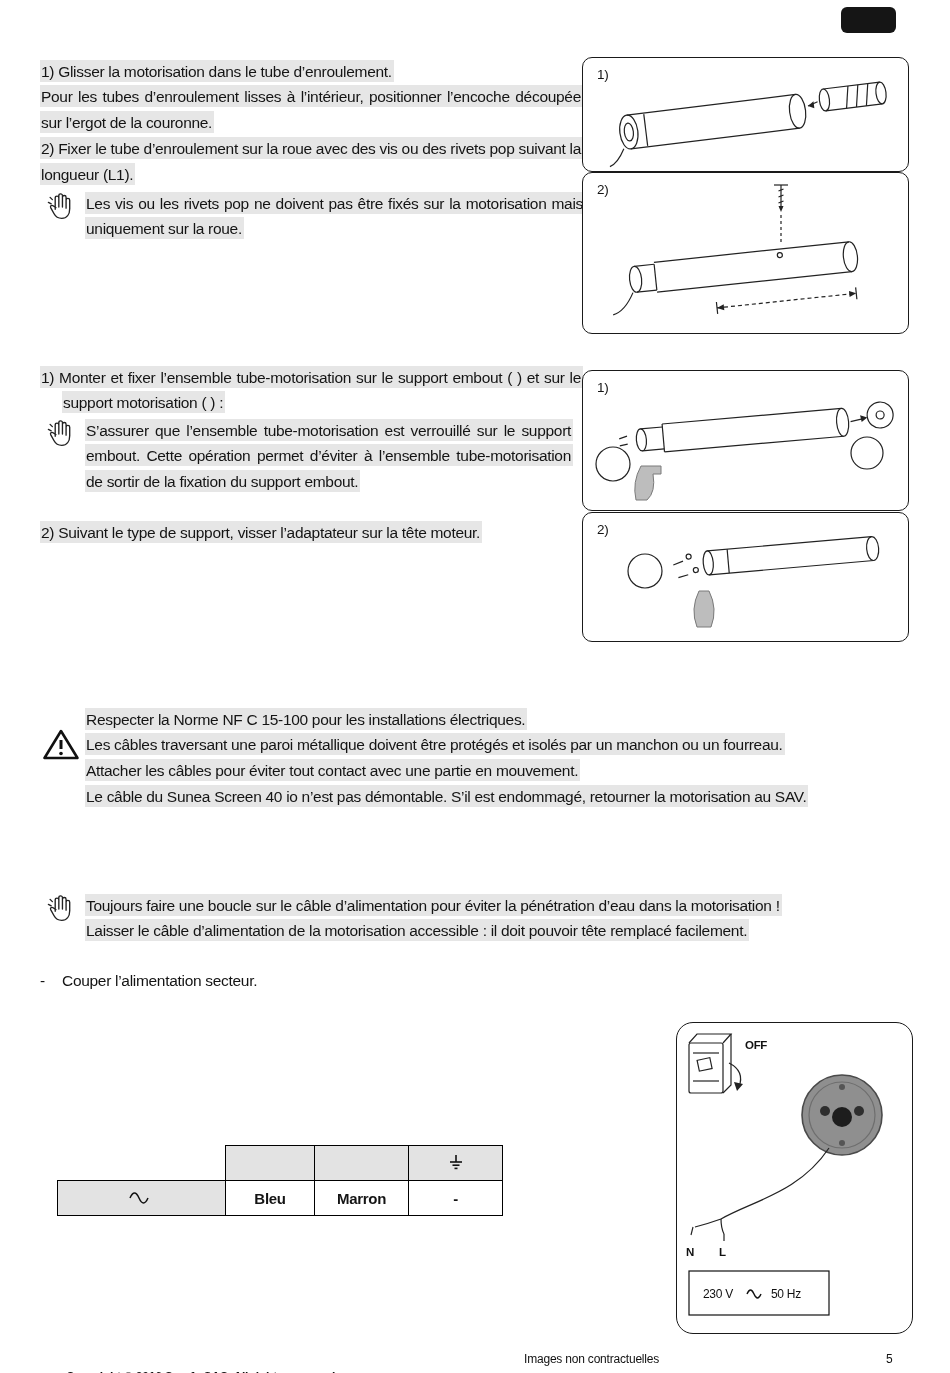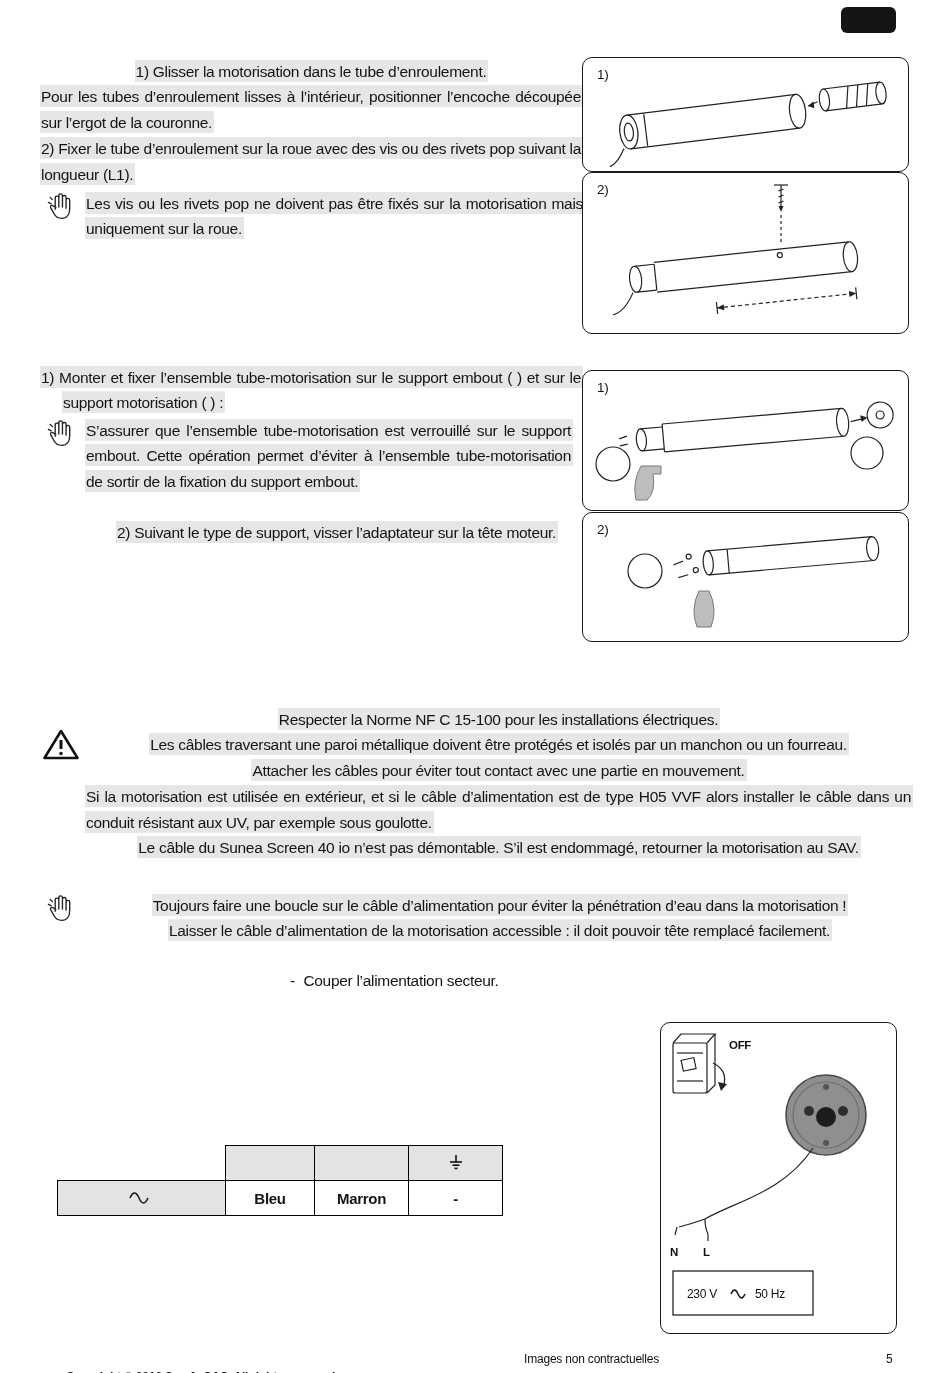--- a/index.html
+++ b/index.html
@@ -1,19 +1,19 @@
 <!DOCTYPE html>
 <html><head>
 <meta charset="utf-8">
 <style>
   html,body{margin:0;padding:0;background:#fff;}
   .page{position:relative;width:950px;height:1373px;background:#ffffff;
         font-family:"Liberation Sans",sans-serif;color:#141414;overflow:hidden;
         letter-spacing:-0.3px;}
-  p{margin:0;text-align:center;}
+  p{margin:0;}
   .txt{font-size:15.5px;line-height:25.8px;}
   .jt{text-align:justify;text-align-last:left;}
   .hl{background:#e6e6e6;padding:2.5px 2px 2.5px 1px;
       -webkit-box-decoration-break:clone;box-decoration-break:clone;}
   .abs{position:absolute;}
   .lang-tab{position:absolute;left:841px;top:7px;width:55px;height:26px;
             background:#151515;border-radius:6px;}
   .note{position:absolute;}
   .note .hand{position:absolute;left:5px;top:0px;width:34px;height:34px;}
   .note .body{margin-left:45px;}
@@ -183,21 +183,20 @@
     <svg width="38" height="34" viewBox="0 0 38 34">
       <path d="M19 3 L35.5 30 H2.5 Z" fill="none" stroke="#111" stroke-width="2.6" stroke-linejoin="round"></path>
       <line x1="19" y1="12" x2="19" y2="21" stroke="#111" stroke-width="3"></line>
       <circle cx="19" cy="25.5" r="1.8" fill="#111"></circle>
     </svg>
   </span>
   <div class="abs txt" style="left:85px;top:706px;width:828px;">
     <p><span class="hl">Respecter la Norme NF C 15-100 pour les installations électriques.</span></p>
     <p><span class="hl">Les câbles traversant une paroi métallique doivent être protégés et isolés par un manchon ou un fourreau.</span></p>
     <p><span class="hl">Attacher les câbles pour éviter tout contact avec une partie en mouvement.</span></p>
-    <p class="jt"><span class="hl">Si la motorisation est utilisée en extérieur, et si le câble d’alimentation est de type H05 VVF alors installer le câble dans un conduit résistant aux UV, par exemple sous goulotte.</span></p>
     <p><span class="hl"> Le câble du Sunea Screen 40 io n’est pas démontable. S’il est endommagé, retourner la motorisation au SAV.</span></p>
   </div>
 
   <div class="note txt" style="left:40px;top:892px;width:875px;">
     <span class="hand">
       <svg width="34" height="34" viewBox="0 0 30 30">
         <path class="stroke" stroke-linecap="round" d="M9 17 V7 a1.6 1.6 0 0 1 3.2 0 v8 M12.2 15 V5 a1.6 1.6 0 0 1 3.2 0 v10 M15.4 15 V6.5 a1.6 1.6 0 0 1 3.2 0 v8.5 M18.6 16 V9 a1.6 1.6 0 0 1 3.2 0 v7.5 c0 5 -2.5 8.5 -7 8.5 c-3.5 0 -5.5 -1.5 -6.8 -4 l-3 -5.5 c-.6 -1.2 .6 -2.4 1.8 -1.8 l2.8 1.8"></path>
         <path class="stroke" stroke-linecap="round" d="M4.5 6.5 l2 2 M3 11 l2.5 1.2"></path>
       </svg>
     </span>
@@ -233,21 +232,21 @@
             <path d="M3 9 q4.5 -10 9 0 t9 0" fill="none" stroke="#111" stroke-width="1.5"></path>
           </svg>
         </span>
       </div>
       <div class="tcell w-blue">Bleu</div>
       <div class="tcell w-brown">Marron</div>
       <div class="tcell w-earth">-</div>
     </div>
   </div>
 
-  <div class="figbox" style="left:660px;top:1022px;width:235px;height:310px;">
+  <div class="figbox" style="left:676px;top:1022px;width:235px;height:310px;border-radius:17px;">
     <svg width="235" height="310" viewBox="0 0 235 310">
       <text x="68" y="26" font-size="11.5" font-weight="bold">OFF</text>
 
       <polyline class="stroke" points="12,20 20,11 54,11 46,20"></polyline>
       <polyline class="stroke" points="54,11 54,62 46,70"></polyline>
       <rect class="stroke" x="12" y="20" width="34" height="50" rx="2"></rect>
       <rect class="stroke" x="21" y="36" width="13" height="11" transform="rotate(-12 27 41)"></rect>
       <line class="stroke" x1="16" y1="30" x2="42" y2="30"></line>
       <line class="stroke" x1="16" y1="58" x2="42" y2="58"></line>
       <path class="stroke" stroke-width="1.6" d="M52 40 q16 8 10 24"></path>

